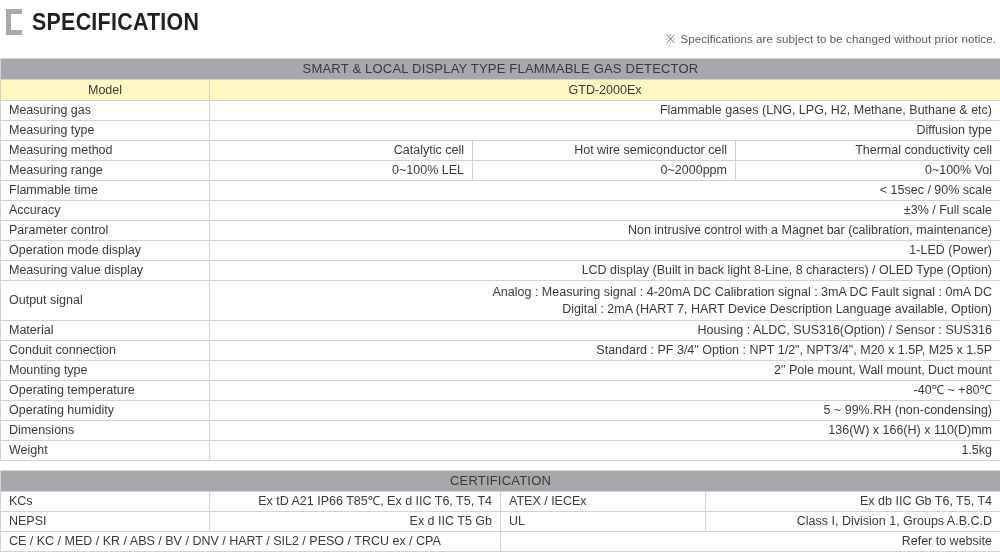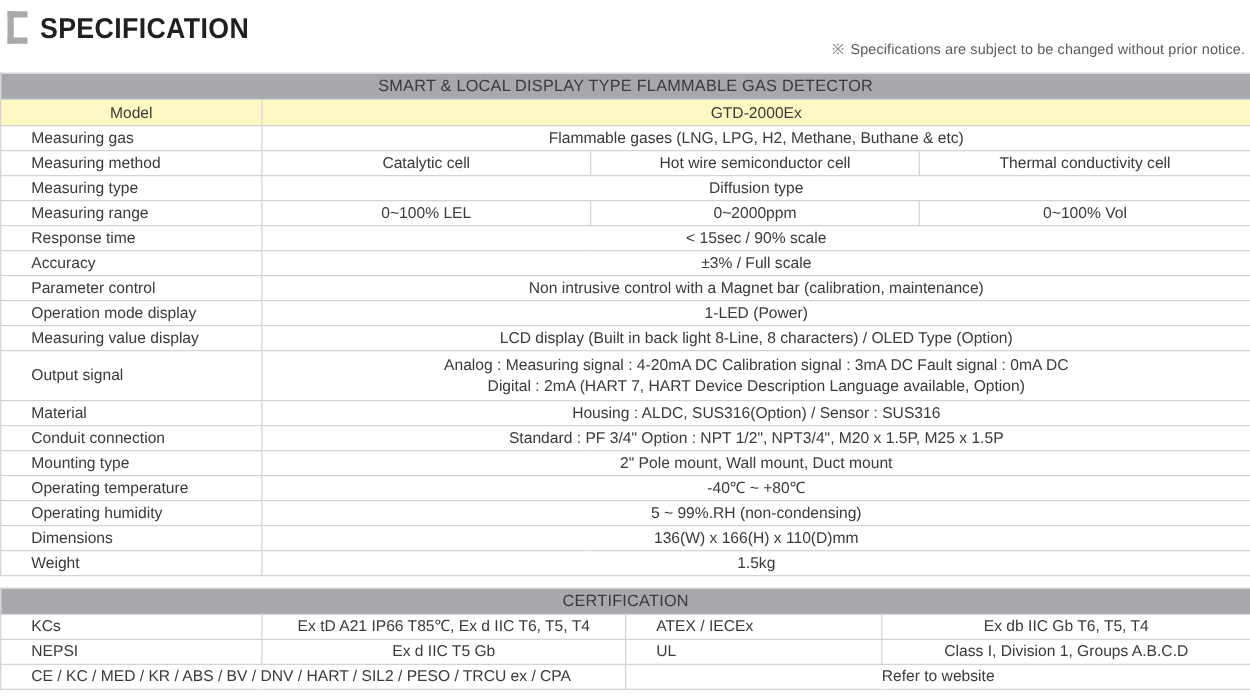--- a/index.html
+++ b/index.html
@@ -59,21 +59,21 @@
     left: 0;
     width: 1000px;
     border-collapse: collapse;
     table-layout: fixed;
     font-size: 12.5px;
   }
   #spec-table { top: 58px; }
 
   table.spec td, table.spec th {
     border: 1px solid #d3d3d3;
-    padding: 0 24px;
+    padding: 0 8px;
     font-weight: normal;
     color: #3a3a3a;
     vertical-align: middle;
     line-height: 1.35;
   }
   .band {
     background: #a6a8ab;
     text-align: center;
     font-weight: bold;
     font-size: 13px;
@@ -89,21 +89,21 @@
     color: #333;
     border: 1px solid #c3c4c8;
   }
   .subband.label { text-align: center; }
   .rowlabel {
     text-align: left;
     height: 20px;
     color: #3a3a3a;
   }
   .val {
-    text-align: center;
+    text-align: right;
     height: 20px;
   }
   .tall { height: 40px; }
   .val .line { display: block; }
 </style>
 </head>
 <body>
 
 <div id="page">
 
@@ -130,39 +130,39 @@
       <tr>
         <td class="subband label">Model</td>
         <td class="subband" colspan="3">GTD-2000Ex</td>
       </tr>
 
       <tr>
         <td class="rowlabel">Measuring gas</td>
         <td class="val" colspan="3">Flammable gases (LNG, LPG, H2, Methane, Buthane &amp; etc)</td>
       </tr>
       <tr>
+        <td class="rowlabel">Measuring type</td>
+        <td class="val" colspan="3">Diffusion type</td>
+      </tr>
+
+      <tr>
         <td class="rowlabel">Measuring method</td>
         <td class="val">Catalytic cell</td>
         <td class="val">Hot wire semiconductor cell</td>
         <td class="val">Thermal conductivity cell</td>
       </tr>
-
-      <tr>
-        <td class="rowlabel">Measuring type</td>
-        <td class="val" colspan="3">Diffusion type</td>
-      </tr>
       <tr>
         <td class="rowlabel">Measuring range</td>
         <td class="val">0~100% LEL</td>
         <td class="val">0~2000ppm</td>
         <td class="val">0~100% Vol</td>
       </tr>
 
       <tr>
-        <td class="rowlabel">Response time</td>
+        <td class="rowlabel">Flammable time</td>
         <td class="val" colspan="3">&lt; 15sec / 90% scale</td>
       </tr>
       <tr>
         <td class="rowlabel">Accuracy</td>
         <td class="val" colspan="3">±3% / Full scale</td>
       </tr>
       <tr>
         <td class="rowlabel">Parameter control</td>
         <td class="val" colspan="3">Non intrusive control with a Magnet bar (calibration, maintenance)</td>
       </tr>

